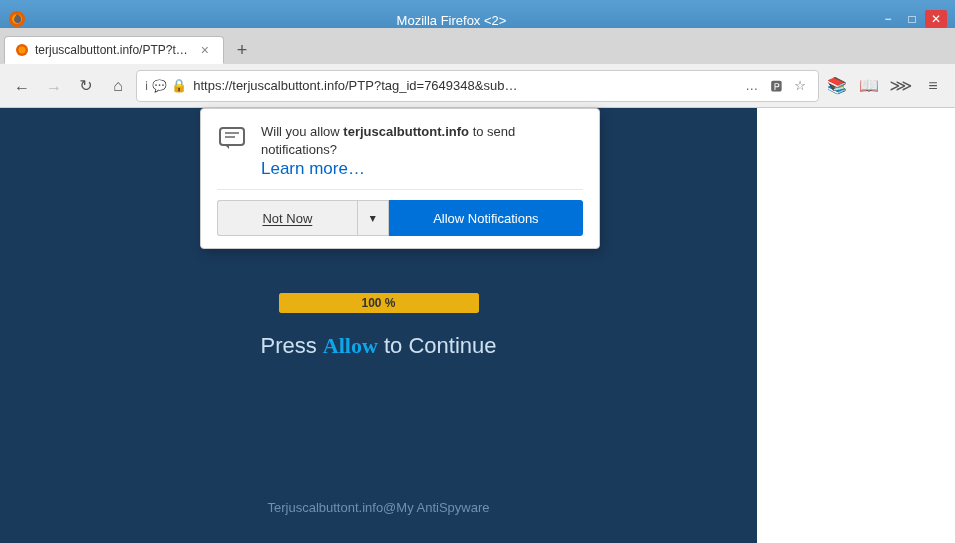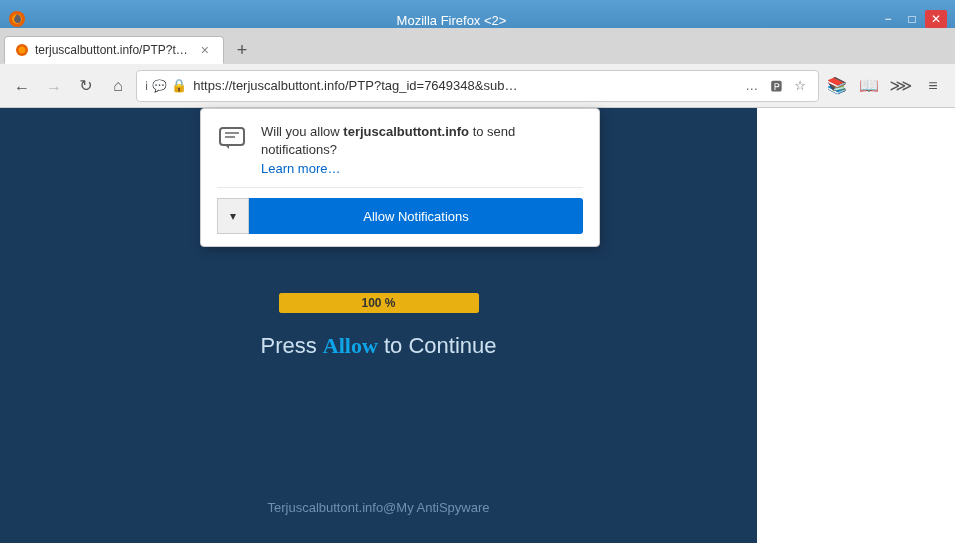--- a/index.html
+++ b/index.html
@@ -105,21 +105,21 @@
       z-index: 100;
       padding: 14px 16px 12px 16px;
     }
     .popup-header { display: flex; align-items: flex-start; gap: 12px; margin-bottom: 10px; }
     .popup-icon {
       width: 32px; height: 32px; flex-shrink: 0;
       display: flex; align-items: center; justify-content: center;
     }
     .popup-message { font-size: 13px; color: #333; line-height: 1.4; }
     .popup-message strong { font-weight: bold; }
-    .popup-learn-more { color: #0066cc; text-decoration: none; font-size: 13px; cursor: pointer; }
+    .popup-learn-more { color: #0066cc; text-decoration: none; font-size: 17px; cursor: pointer; }
     .popup-buttons {
       display: flex;
       margin-top: 8px;
       border-top: 1px solid #e8e8e8;
       padding-top: 10px;
       gap: 0;
     }
     .btn-not-now {
       flex: 1;
       height: 36px;
@@ -273,18 +273,21 @@
       </svg>
     </div>
     <div>
       <div class="popup-message">
         <span>Will you allow </span><strong>terjuscalbuttont.info</strong><span> to send notifications?</span>
       </div>
       <a class="popup-learn-more">Learn more…</a>
     </div>
   </div>
   <div class="popup-buttons">
+    <button class="btn-not-now">
+      <span class="btn-not-now-text">Not Now</span>
+    </button>
     <button class="btn-dropdown">
       <span>▾</span>
     </button>
     <button class="btn-allow">Allow Notifications</button>
   </div>
 </div>
 
 </body></html>

